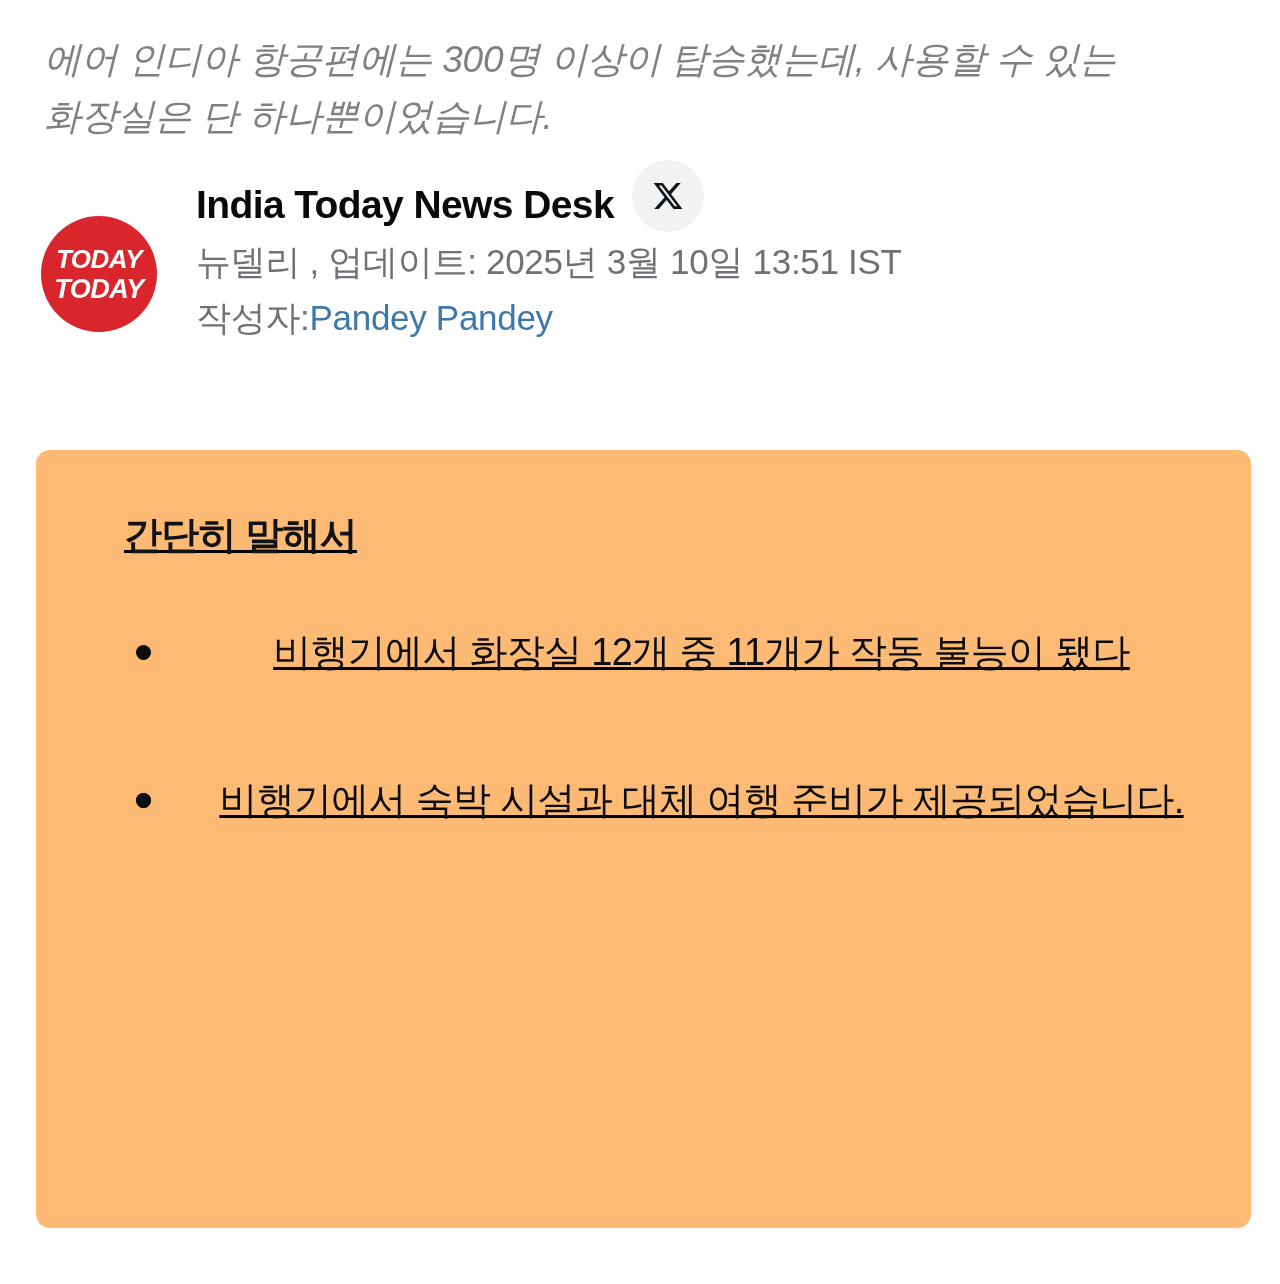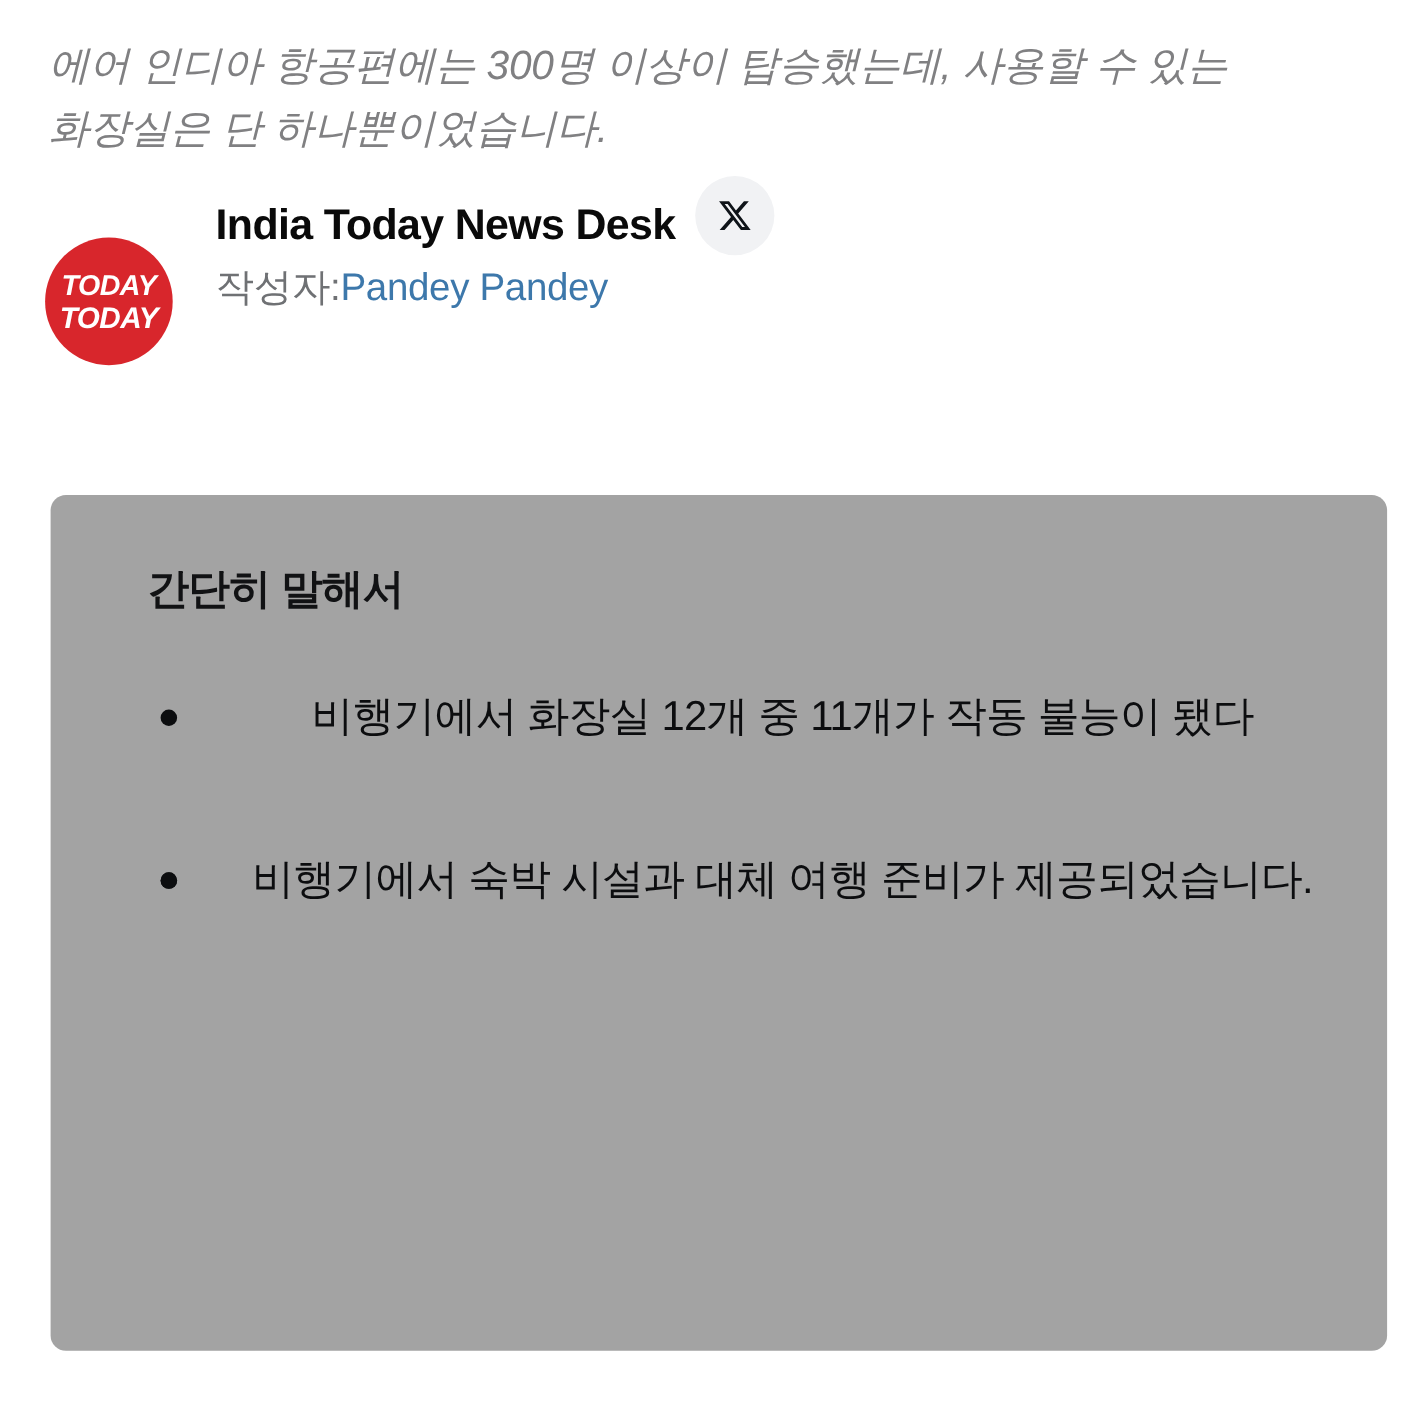--- a/index.html
+++ b/index.html
@@ -119,28 +119,29 @@
     letter-spacing: -0.3px;
   }
   .author-link {
     color: #3d78ab;
     text-decoration: none;
   }
 
   
   .summary-card {
     position: absolute;
-    left: 46px;
+    left: 36px;
     top: 450px;
     width: 1215px;
     height: 778px;
     box-sizing: border-box;
-    background: #a3a3a3;
+    background: #fdba74;
     border-radius: 14px;
     padding: 48px 44px 40px 44px;
+    text-decoration: underline;
   }
   .summary-title {
     font-size: 38px;
     font-weight: 700;
     color: #111214;
     letter-spacing: -0.8px;
     margin: 12px 0 0 44px;
   }
   .bullets {
     list-style: none;
@@ -188,20 +189,21 @@
     <div class="desk-row">
       <span class="desk-name">India Today News Desk</span>
 
       <span class="x-badge">
         <svg viewBox="0 0 24 24" aria-hidden="true">
           <path fill="#0f1419" d="M18.244 2.25h3.308l-7.227 8.26 8.502 11.24H16.17l-5.214-6.817L4.99 21.75H1.68l7.73-8.835L1.254 2.25H8.08l4.713 6.231zm-1.161 17.52h1.833L7.084 4.126H5.117z"></path>
         </svg>
       </span>
     </div>
 
+    <div class="meta-line">뉴델리 ,  업데이트: 2025년 3월 10일 13:51 IST</div>
 
     <div class="author-line">
       <span>작성자:</span><a class="author-link" href="#">Pandey Pandey</a>
     </div>
 
   </div>
 </div>
 
 <section class="summary-card">
   <h2 class="summary-title">간단히 말해서</h2>

